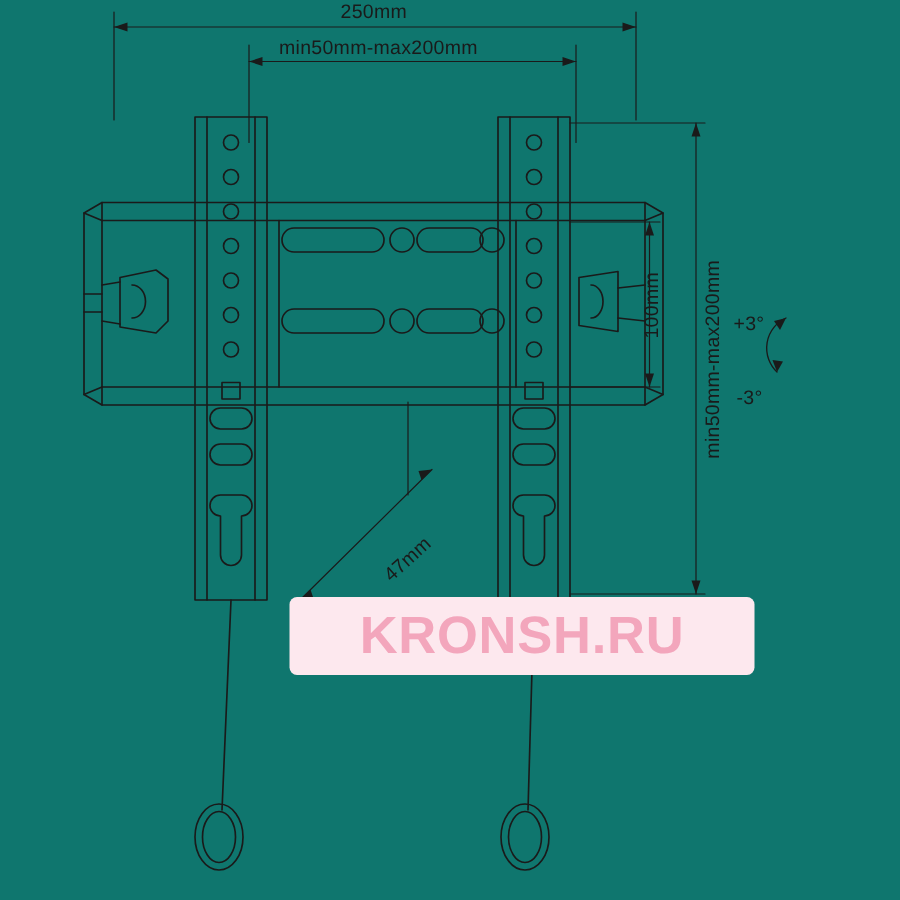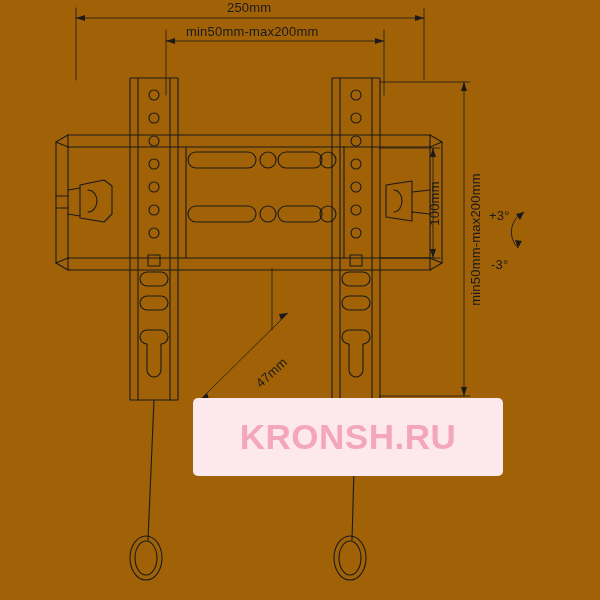--- a/index.html
+++ b/index.html
@@ -7,21 +7,21 @@
     padding: 0;
     background: #ffffff;
   }
   body {
     font-family: "Liberation Sans", sans-serif;
   }
   #stage {
     position: relative;
     width: 600px;
     height: 600px;
-    background: #a16207;
+    background: #0f766e;
     overflow: hidden;
   }
   #drawing {
     position: absolute;
     left: 0;
     top: 0;
     width: 600px;
     height: 600px;
   }
   .dim-label {
@@ -36,21 +36,21 @@
     transform: rotate(-90deg);
   }
   .rot-47 {
     transform: rotate(-42deg);
   }
   #watermark {
     position: absolute;
     left: 193px;
     top: 398px;
     width: 310px;
-    height: 78px;
+    height: 52px;
     background: #fde8ee;
     border-radius: 5px;
     display: flex;
     align-items: center;
     justify-content: center;
   }
   #watermark span {
     font-family: "Liberation Sans", sans-serif;
     font-size: 35px;
     font-weight: bold;

